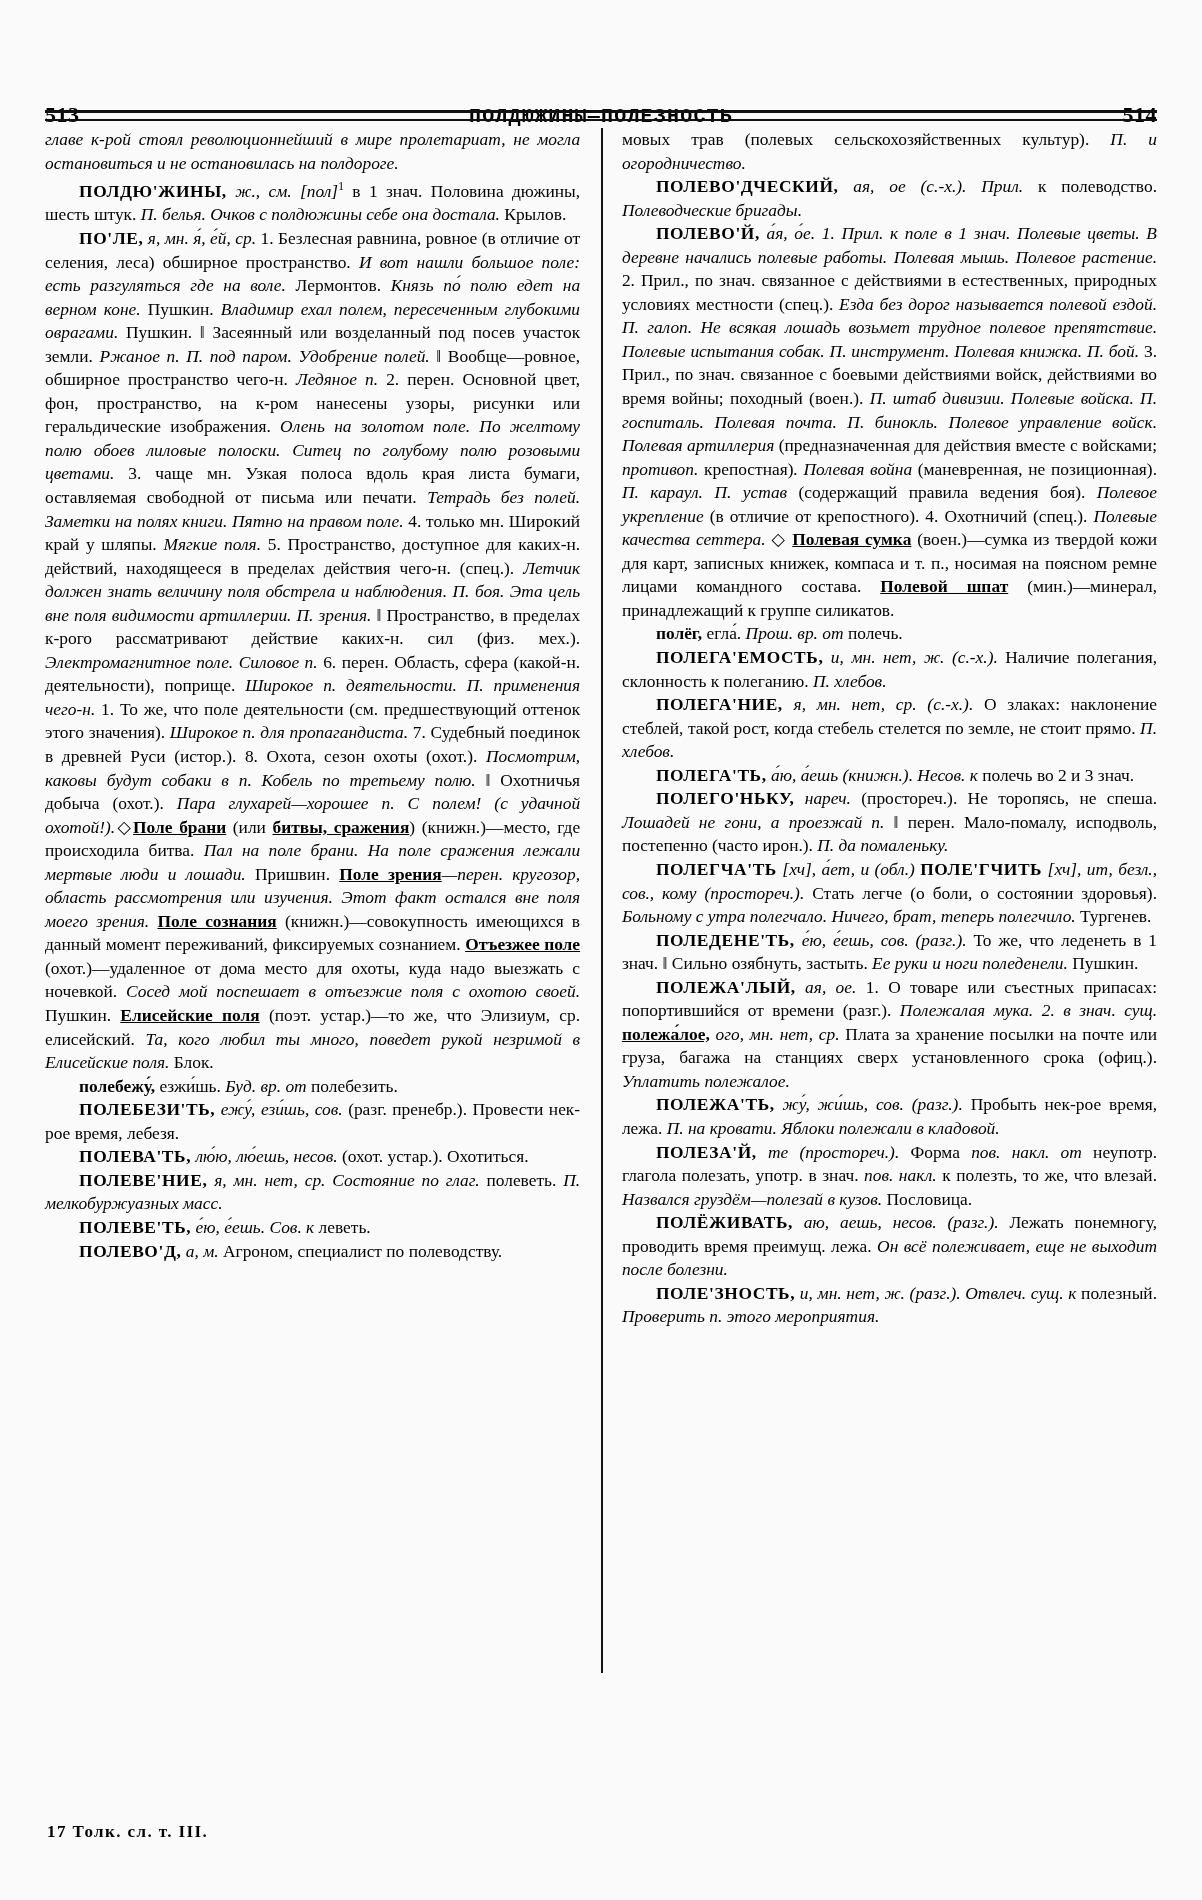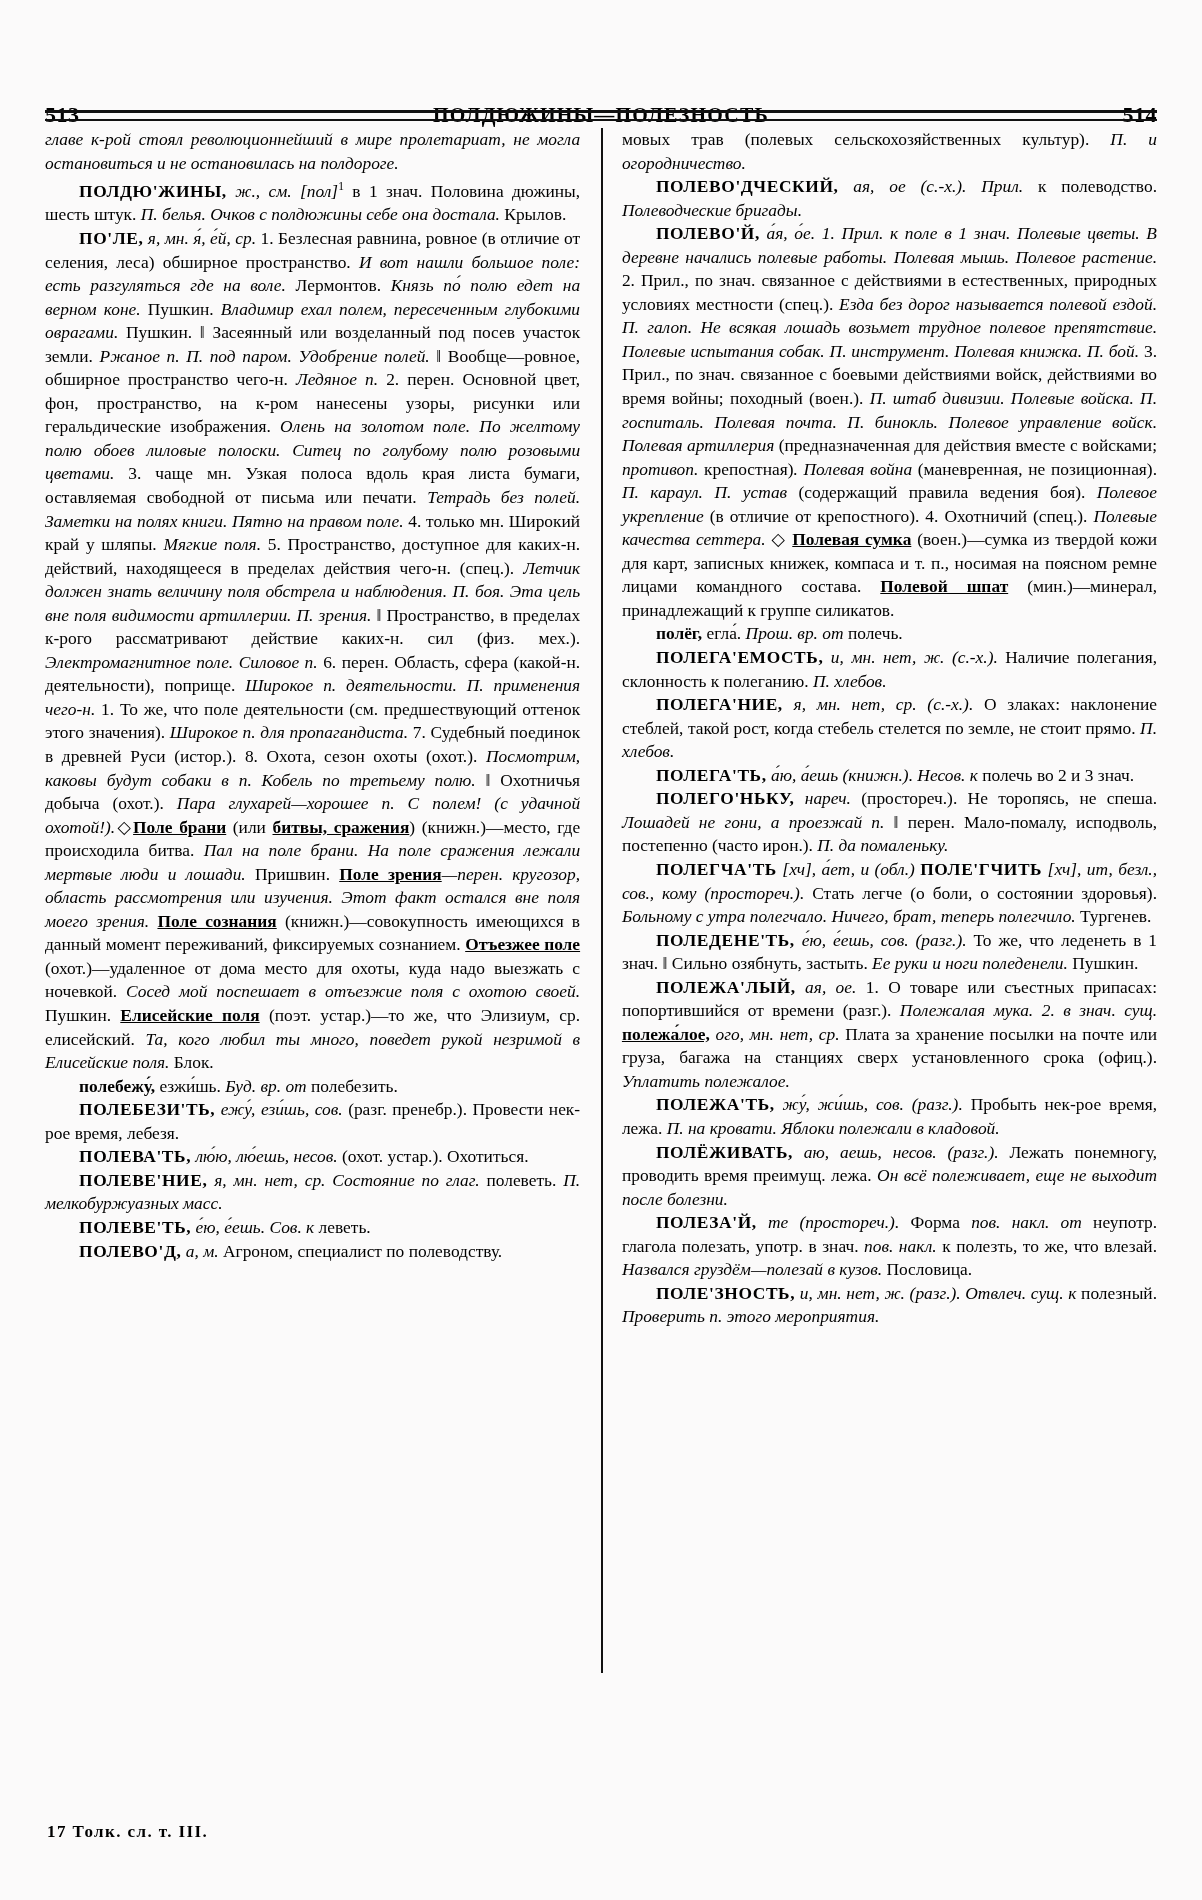--- a/index.html
+++ b/index.html
@@ -39,20 +39,21 @@
     font-weight: bold;
     font-size: 22px;
     letter-spacing: 0.5px;
   }
   .running-title {
     font-weight: bold;
     font-size: 20px;
     letter-spacing: 1.2px;
     text-align: center;
     flex: 1;
+    font-family: Liberation Mono, monospace;
   }
   .rule-double {
     position: absolute;
     left: 45px;
     top: 110px;
     width: 1112px;
     height: 6px;
     border-top: 3px solid #111;
     border-bottom: 2px solid #111;
   }
@@ -177,23 +178,23 @@
       <p class="para"><span class="hw">ПОЛЕГО'НЬКУ,</span><span class="i"> нареч.</span><span> (простореч.). </span><span>Не торопясь, не спеша. </span><span class="i">Лошадей не гони, а проезжай п.</span><span> ‖ перен. Мало-помалу, исподволь, постепенно (часто ирон.). </span><span class="i">П. да помаленьку.</span></p>
 
       <p class="para"><span class="hw">ПОЛЕГЧА'ТЬ</span><span class="i"> [хч]</span><span class="i">, а́ет, и (обл.) </span><span class="hw">ПОЛЕ'ГЧИТЬ</span><span class="i"> [хч]</span><span class="i">, ит, безл., сов., кому (простореч.). </span><span>Стать легче (о боли, о состоянии здоровья). </span><span class="i">Больному с утра полегчало. Ничего, брат, теперь полегчило.</span><span> Тургенев.</span></p>
 
       <p class="para"><span class="hw">ПОЛЕДЕНЕ'ТЬ,</span><span class="i"> е́ю, е́ешь, сов. (разг.). </span><span>То же, что леденеть в 1 знач. ‖ Сильно озябнуть, застыть. </span><span class="i">Ее руки и ноги поледенели.</span><span> Пушкин.</span></p>
 
       <p class="para"><span class="hw">ПОЛЕЖА'ЛЫЙ,</span><span class="i"> ая, ое.</span><span> 1. О товаре или съестных припасах: попортившийся от времени (разг.). </span><span class="i">Полежалая мука.</span><span class="i"> 2. в знач. сущ. </span><span class="b">полежа́лое,</span><span class="i"> ого, мн. нет, ср. </span><span>Плата за хранение посылки на почте или груза, багажа на станциях сверх установленного срока (офиц.). </span><span class="i">Уплатить полежалое.</span></p>
 
       <p class="para"><span class="hw">ПОЛЕЖА'ТЬ,</span><span class="i"> жу́, жи́шь, сов. (разг.). </span><span>Пробыть нек-рое время, лежа. </span><span class="i">П. на кровати. Яблоки полежали в кладовой.</span></p>
 
+      <p class="para"><span class="hw">ПОЛЕЗА'Й,</span><span class="i"> те (простореч.). </span><span>Форма </span><span class="i">пов. накл. от</span><span> неупотр. глагола полезать, употр. в знач. </span><span class="i">пов. накл.</span><span> к полезть, то же, что влезай. </span><span class="i">Назвался груздём—полезай в кузов.</span><span> Пословица.</span></p>
+
       <p class="para"><span class="hw">ПОЛЁЖИВАТЬ,</span><span class="i"> аю, аешь, несов. (разг.). </span><span>Лежать понемногу, проводить время преимущ. лежа. </span><span class="i">Он всё полеживает, еще не выходит после болезни.</span></p>
-
-      <p class="para"><span class="hw">ПОЛЕЗА'Й,</span><span class="i"> те (простореч.). </span><span>Форма </span><span class="i">пов. накл. от</span><span> неупотр. глагола полезать, употр. в знач. </span><span class="i">пов. накл.</span><span> к полезть, то же, что влезай. </span><span class="i">Назвался груздём—полезай в кузов.</span><span> Пословица.</span></p>
 
       <p class="para"><span class="hw">ПОЛЕ'ЗНОСТЬ,</span><span class="i"> и, мн. нет, ж. (разг.). </span><span class="i">Отвлеч. сущ. к</span><span> полезный. </span><span class="i">Проверить п. этого мероприятия.</span></p>
 
     </div>
   </div>
 
   <div class="signature">17 Толк. сл. т. III.</div>
 
 </div>
 

